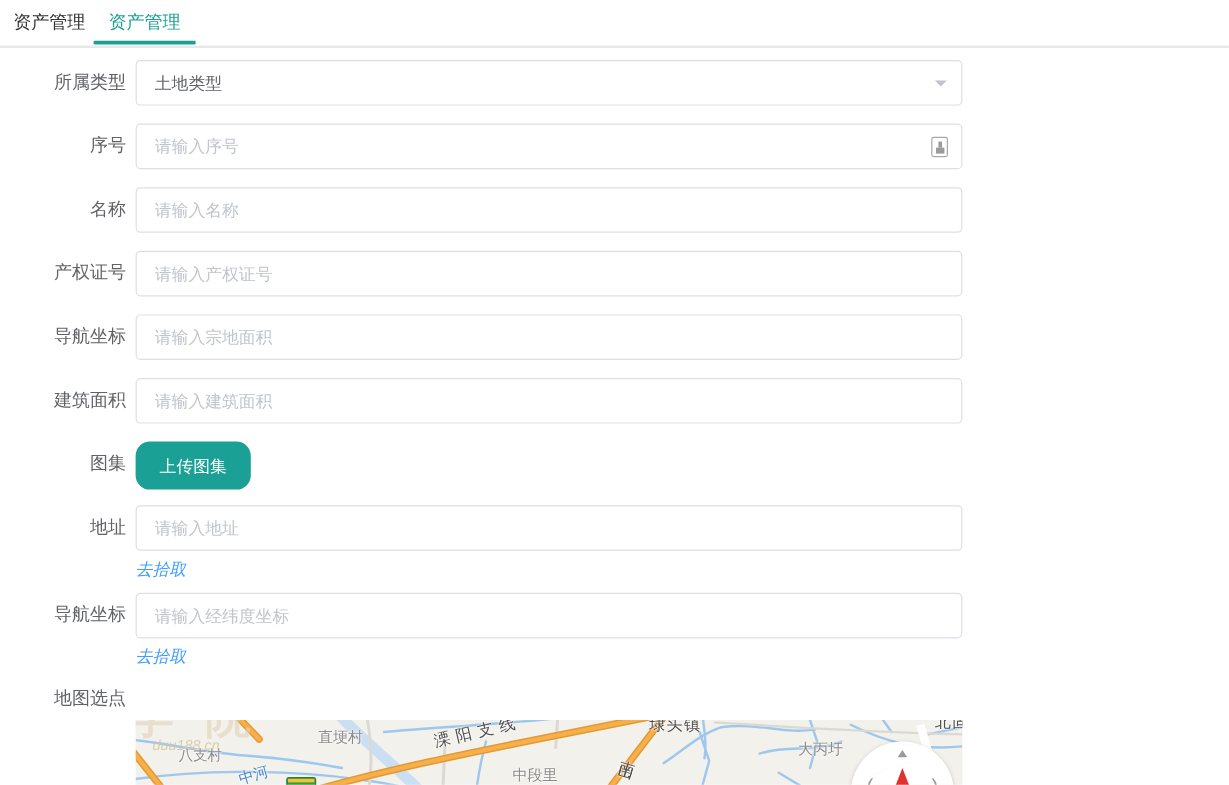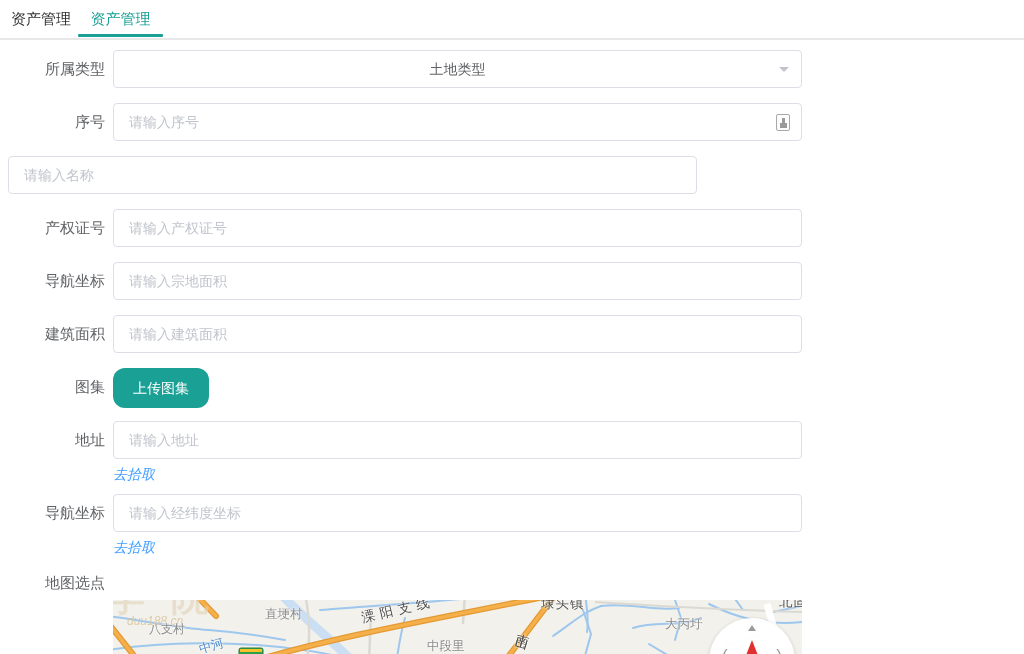--- a/index.html
+++ b/index.html
@@ -20,21 +20,21 @@
   
   .form { padding-top:10px; }
   .frow { display:flex; margin-bottom:15px; }
   .flabel { width:105px; flex:none; text-align:right; font-size:15px;
     color:#606266; line-height:38px; }
   .fcontrol { margin-left:8px; width:689px; position:relative; }
   .box, .selectbox { width:100%; height:38px; border:1px solid #dcdfe6;
     border-radius:4px; background:#fff; padding:0 15px; font-size:14px;
     color:#606266; outline:none; }
   .box::placeholder { color:#c0c4cc; }
-  .selectbox { line-height:36px; cursor:pointer;text-align:center; }
+  .selectbox { line-height:36px; cursor:pointer; }
   .caret-down { position:absolute; right:13px; top:17px; width:0; height:0;
     border:5px solid transparent; border-top-color:#c0c4cc; }
   .serial-icon { position:absolute; right:12px; top:11px; width:14px; height:17px;
     border:1px solid #a8a8a8; border-radius:2px; background:#fdfdfd; }
   .serial-icon::before { content:""; position:absolute; left:5px; top:3px;
     width:3px; height:5px; background:#9a9a9a; }
   .serial-icon::after { content:""; position:absolute; left:3px; bottom:2px;
     width:7px; height:5px; background:#9a9a9a; }
   .upload-btn { display:inline-block; width:96px; height:40px; line-height:40px;
     text-align:center; background:var(--accent,#1aa094); color:#fff;
@@ -96,20 +96,21 @@
 
   <div class="frow">
     <div class="flabel">序号</div>
     <div class="fcontrol">
       <input class="box" placeholder="请输入序号" style="">
       <span class="serial-icon"></span>
     </div>
   </div>
 
   <div class="frow">
+    <div class="flabel">名称</div>
     <div class="fcontrol">
       <input class="box" placeholder="请输入名称" style="">
     </div>
   </div>
 
   <div class="frow">
     <div class="flabel">产权证号</div>
     <div class="fcontrol">
       <input class="box" placeholder="请输入产权证号" style="">
     </div>

